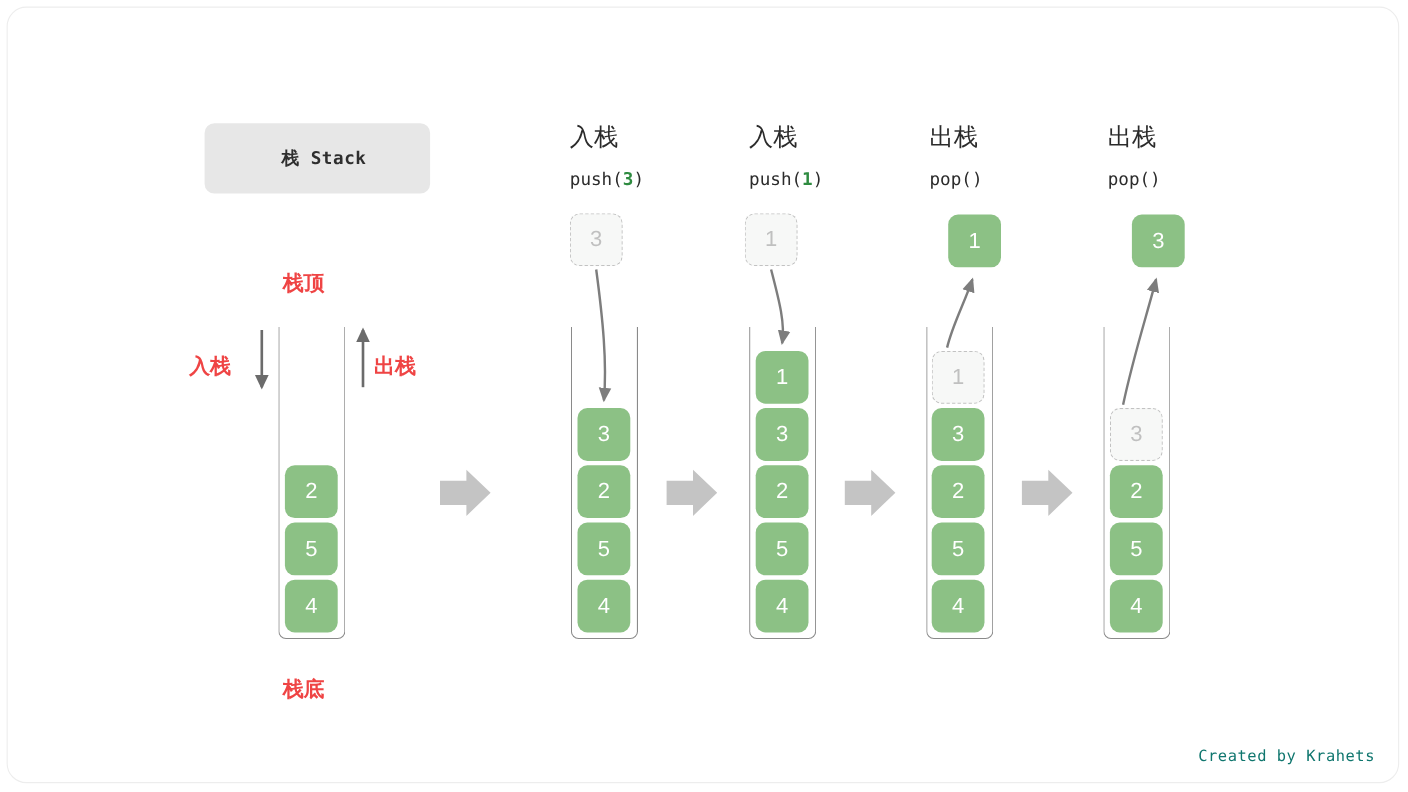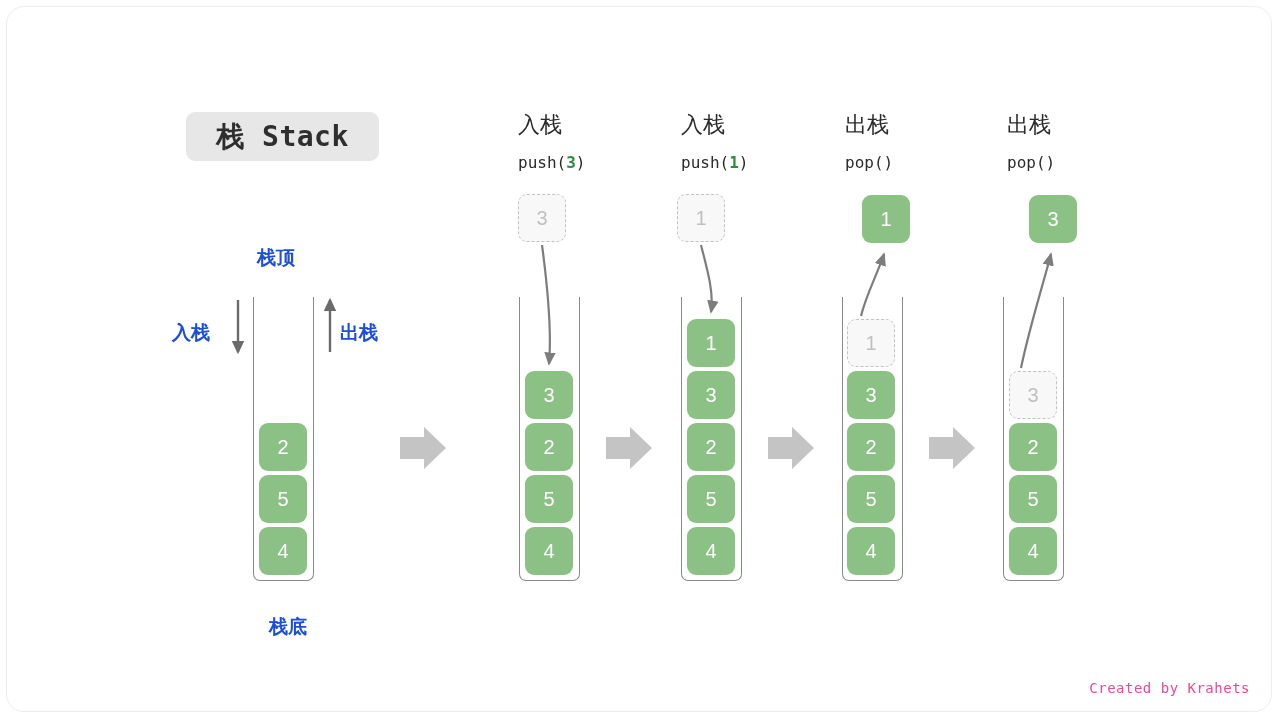--- a/index.html
+++ b/index.html
@@ -22,40 +22,41 @@
     border: 1px solid #ededed;
     border-radius: 18px;
     background: #ffffff;
     box-sizing: border-box;
   }
 
   
   .title-chip {
     position: absolute;
     left: 186px; top: 112px;
-    width: 193px; height: 49px;
+    width: 193px; height: 64px;
     background: #e7e7e7;
     border-radius: 9px;
     display: flex;
     align-items: center;
     justify-content: center;
     font-family: "DejaVu Sans Mono", monospace;
-    font-size: 28px;
+    font-size: 16px;
     font-weight: bold;
     color: #2e2e2e;
     letter-spacing: 0.5px;
+    padding-left: 12px;
   }
 
   
   .lbl {
     position: absolute;
     font-family: "Liberation Sans", sans-serif;
     font-weight: bold;
     font-size: 19px;
-    color: #1d4ed8;
+    color: #ef4444;
     white-space: nowrap;
   }
 
   
   .col-head {
     position: absolute;
     white-space: nowrap;
     line-height: 38px;
   }
   .col-head .cn {
@@ -115,34 +116,34 @@
     width: 1280px; height: 720px;
     pointer-events: none;
   }
 
   
   .credit {
     position: absolute;
     right: 30px; bottom: 24px;
     font-family: "DejaVu Sans Mono", monospace;
     font-size: 14px;
-    color: #ec4899;
+    color: #0f766e;
     letter-spacing: 0.5px;
   }
 </style>
 </head>
 <body>
 
 <div id="canvas">
   <div class="frame"></div>
 
   <div class="title-chip">栈 Stack</div>
 
   <div class="lbl" style="left:257px; top:245px;">栈顶</div>
-  <div class="lbl" style="left:269px; top:614px;font-family:Liberation Mono, monospace;">栈底</div>
+  <div class="lbl" style="left:257px; top:614px;font-family:Liberation Mono, monospace;">栈底</div>
   <div class="lbl" style="left:172px; top:320px;">入栈</div>
   <div class="lbl" style="left:340px; top:320px;">出栈</div>
 
   <div class="col-head" style="left:518px; top:106px;">
     <span class="cn">入栈</span>
     <span class="code"><span>push(</span><span class="num">3</span><span>)</span></span>
   </div>
 
   <div class="col-head" style="left:681px; top:106px;">
     <span class="cn">入栈</span>

